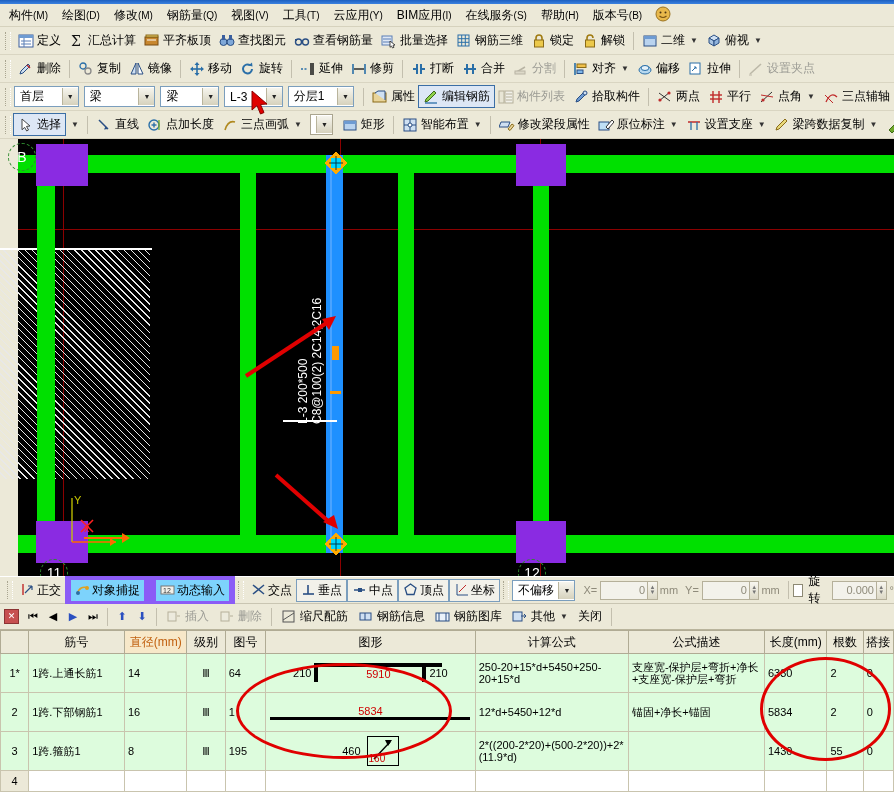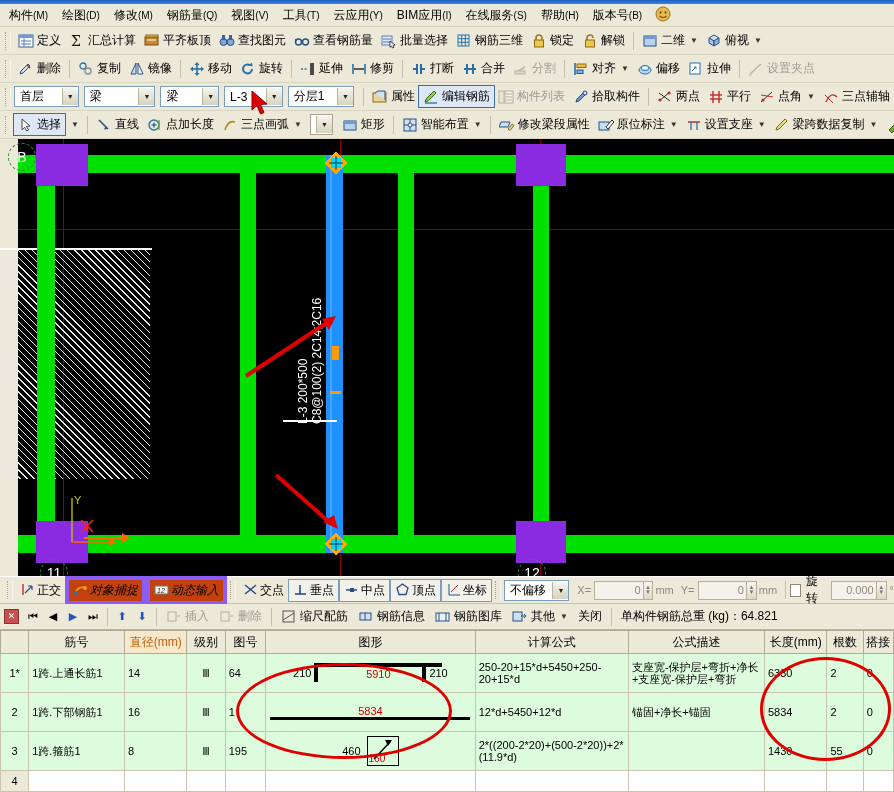--- a/index.html
+++ b/index.html
@@ -55,21 +55,21 @@
   .canvaswrap{flex:1 1 auto;position:relative;background:#000;overflow:hidden;}
   .canvas{position:absolute;inset:0;background:#000;}
   .leftpad{position:absolute;left:0;top:0;width:18px;height:100%;background:#ece9d8;}
 
   
   .statusbar{
     flex:0 0 auto;height:26px;background:#ece9d8;display:flex;align-items:center;
     border-top:1px solid #fff;border-bottom:1px solid #c9c5b2;padding-left:4px;
   }
   .sbitem{display:flex;align-items:center;gap:1px;padding:2px 4px;font-size:12px;white-space:nowrap;cursor:default;}
-  .sbitem.on{border:4px solid #8b5cf6;background:#c2410c;font-style:italic;}
+  .sbitem.on{border:6px solid #8b5cf6;background:#7dd3fc;}
   .sbitem.box{border:1px solid #7b9ebd;background:#f2f1ea;}
   .numbox{
     width:56px;height:17px;border:1px solid #b5b09a;background:#f3f2eb;color:#8f8b7b;
     display:flex;align-items:center;justify-content:flex-end;padding-right:2px;font-size:11px;
   }
   .spin{width:11px;height:17px;border:1px solid #b5b09a;border-left:none;background:linear-gradient(#f7f6ef,#ddd9c6);
     display:flex;flex-direction:column;align-items:center;justify-content:center;font-size:6px;color:#777;line-height:5px;}
   .lbl{color:#8f8b7b;font-size:11px;}
   .chk{width:11px;height:11px;border:1px solid #8d8974;background:#fff;display:inline-block;}
 
@@ -929,23 +929,20 @@
               <path d="M9 7 h5 M12 5 l2 2 -2 2" stroke="#2a4f84" fill="none"></path>
             </svg>
           </span>
         <span>其他</span>
         <span class="caret">▼</span>
       </div>
       <div class="btn">
         <span>关闭</span>
       </div>
       <div class="sep"></div>
-      <div class="btn" style="cursor:default">
-        <span>单构件钢筋总重 (kg)：64.821</span>
-      </div>
     </div>
 
     <div class="tblwrap">
       <table class="rbt">
         <colgroup>
           <col style="width:28px">
             <col style="width:95px">
             <col style="width:62px">
             <col style="width:38px">
           <col style="width:40px">

